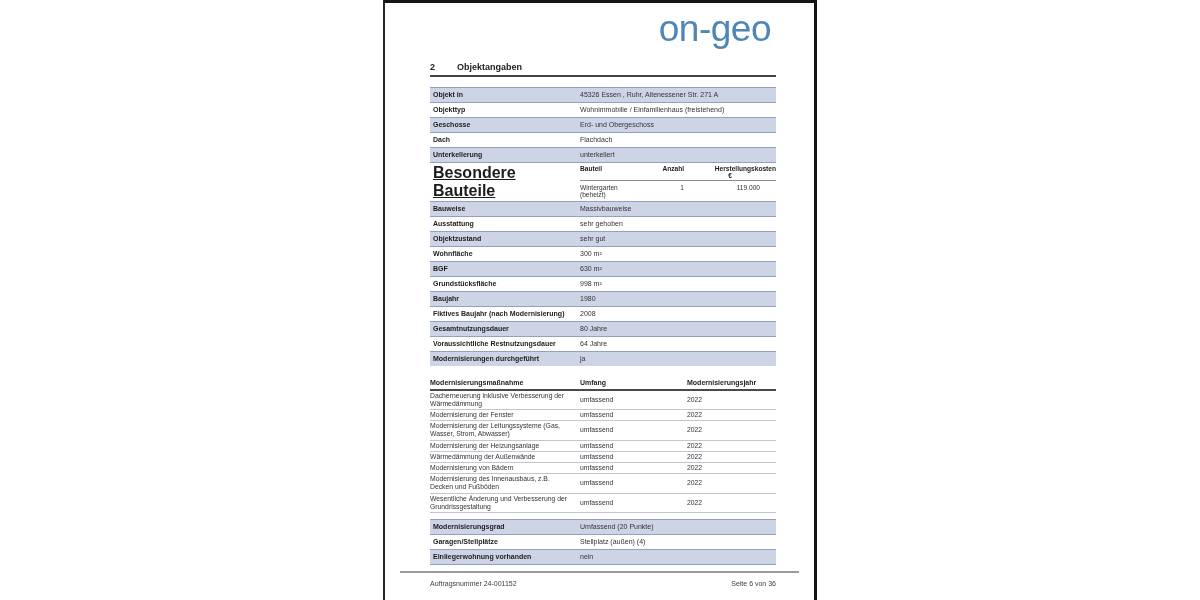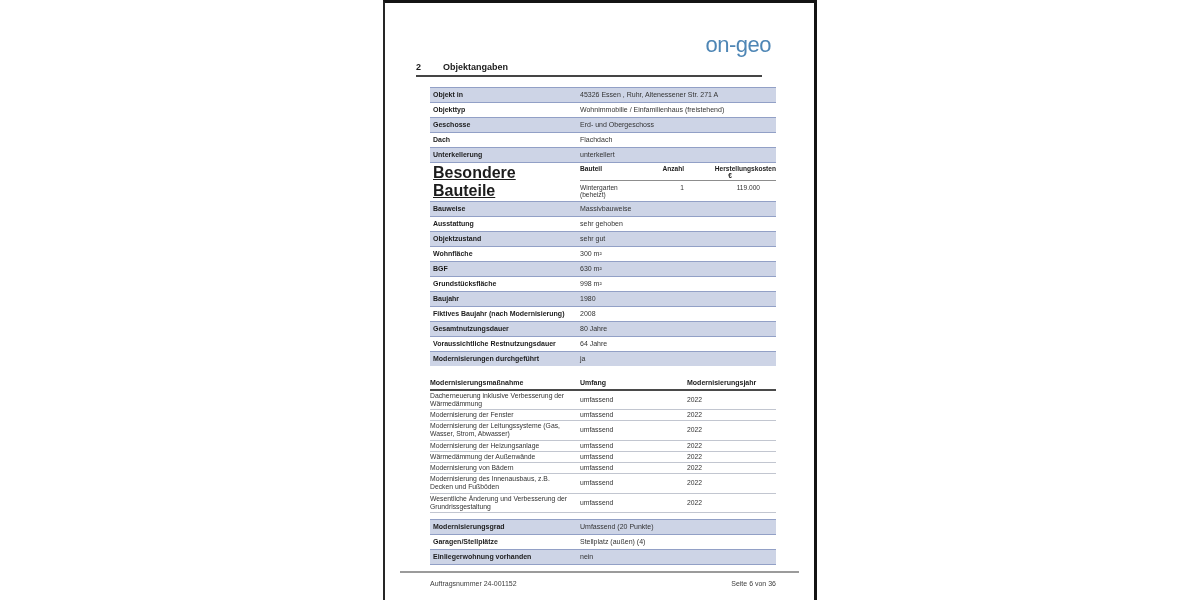--- a/index.html
+++ b/index.html
@@ -1,23 +1,23 @@
 <!DOCTYPE html>
 <html><head>
 <meta charset="utf-8">
 <style>
   * { margin:0; padding:0; box-sizing:border-box; }
   html,body { width:1200px; height:600px; background:#ffffff; overflow:hidden;
               font-family:"Liberation Sans", sans-serif; }
   .page { position:absolute; left:383px; top:0; width:434px; height:600px;
           background:#fff; border-left:2px solid #262626; border-right:3px solid #141414;
           border-top:3px solid #141414; }
-  .logo { position:absolute; top:5px; right:43px; font-size:22px; font-weight:400;
-          color:#4e86b5; letter-spacing:-0.5px;margin-top:24px; }
-  .section-title { position:absolute; top:59px; left:31px; width:346px;
+  .logo { position:absolute; top:5px; right:43px; font-size:37px; font-weight:400;
+          color:#4e86b5; letter-spacing:-0.5px; }
+  .section-title { position:absolute; top:59px; left:45px; width:346px;
           font-size:9px; font-weight:bold; color:#1c1c1c;
           border-bottom:2px solid #454545; padding-bottom:3px; }
   .section-title .num { display:inline-block; width:27px; }
   .flow { position:absolute; top:84px; left:45px; width:346px; }
 
   
   .tbl .row { display:flex; align-items:center; min-height:15px;
           border-top:1px solid #92a0c6; font-size:7px; line-height:8px; }
   .tbl .row:nth-child(odd) { background:#cdd4e6; }
   .label { width:150px; font-weight:bold; color:#1c1c1c; padding-left:3px; padding-right:4px; }

